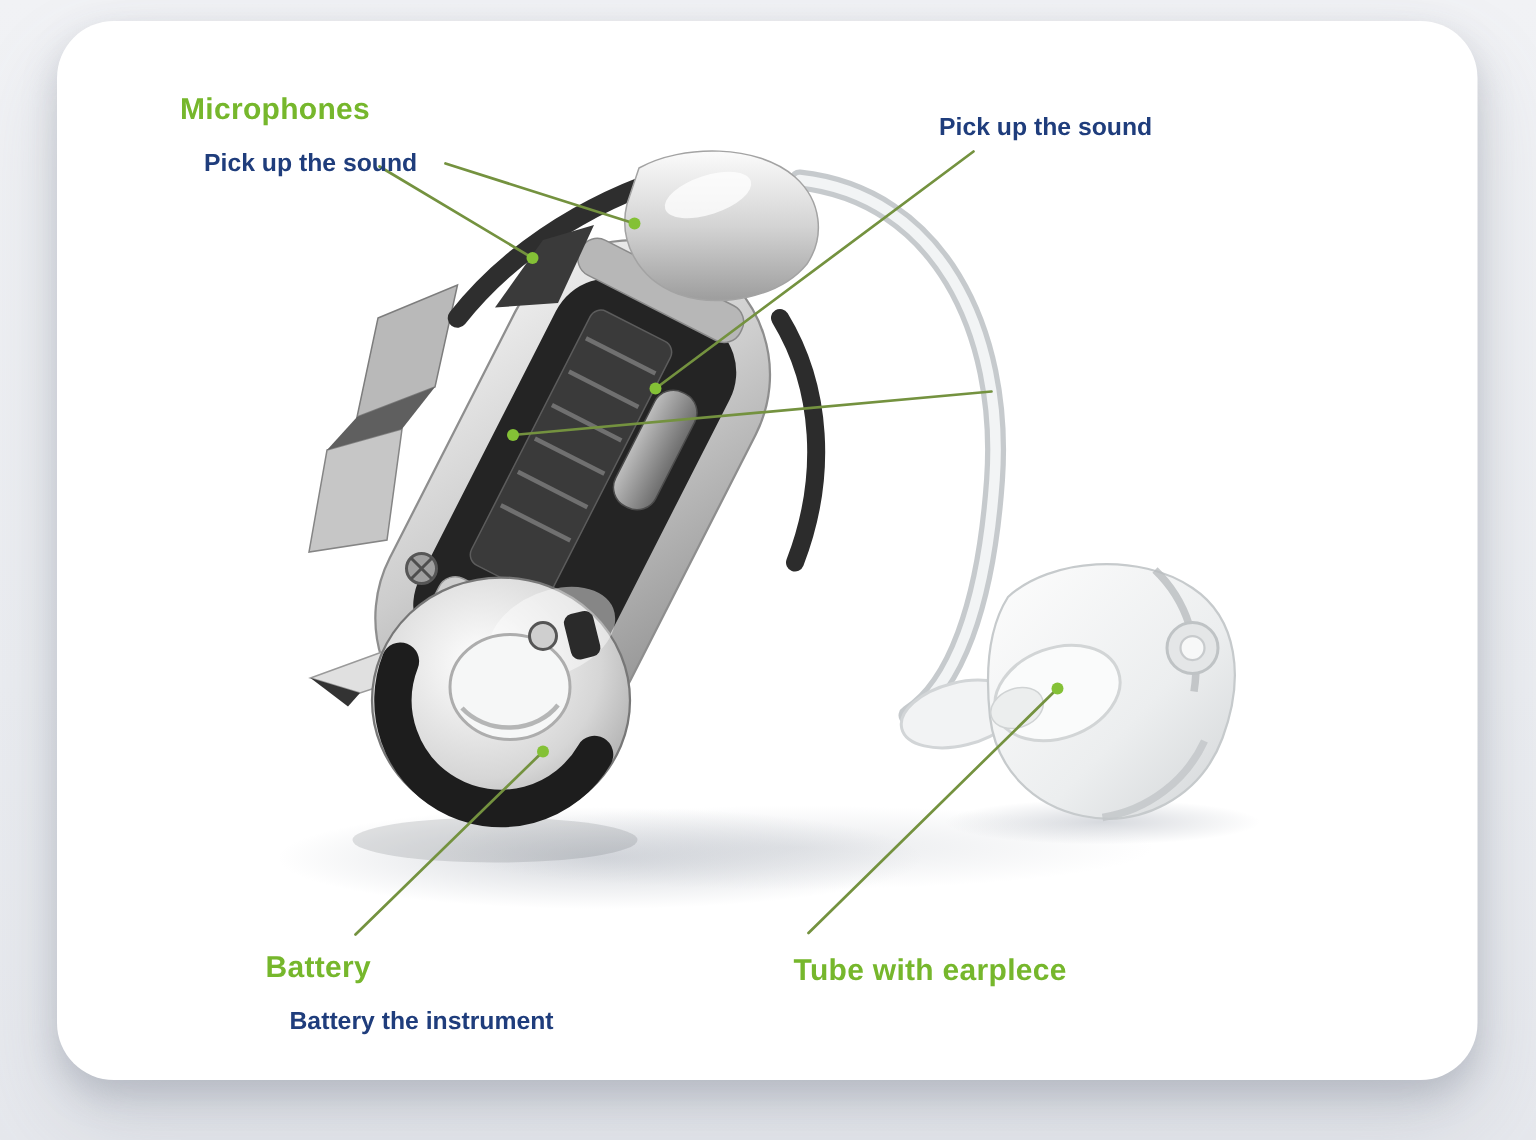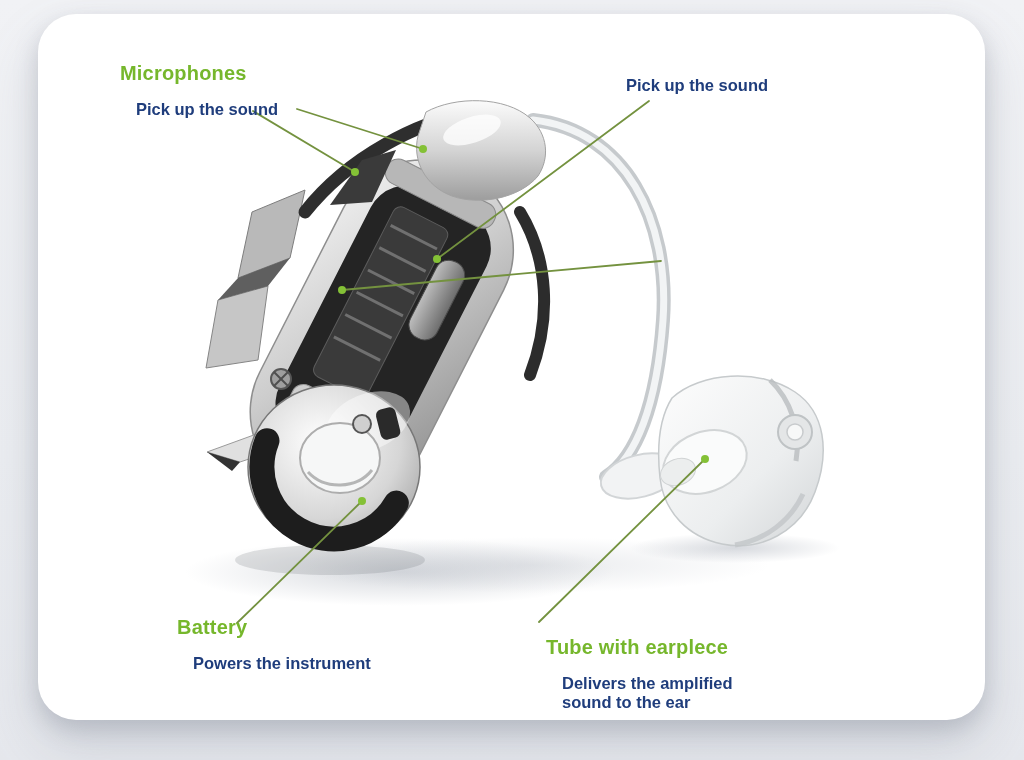--- a/index.html
+++ b/index.html
@@ -28,22 +28,22 @@
     color:var(--accent-green);line-height:22px;
   }
   .callout .desc{
     margin:16px;font-size:16.5px;font-weight:bold;color:var(--navy);
     line-height:19px;white-space:pre-line;
   }
   .callout.centered{text-align:left;}
   #co-microphones{left:120px;top:62px;width:225px;}
   #co-receiver{left:610px;top:60px;width:225px;}
   #co-minichip{left:668px;top:241px;width:190px;}
-  #co-battery{left:177px;top:616px;width:230px;}
-  #co-tube{left:546px;top:636px;width:210px;}
+  #co-battery{left:177px;top:634px;width:230px;}
+  #co-tube{left:529px;top:636px;width:210px;}
 </style>
 </head>
 <body>
 
 <div class="card"></div>
 
 <svg class="stage" viewBox="0 0 1024 760" xmlns="http://www.w3.org/2000/svg">
   <defs>
     <linearGradient id="silver" x1="0" y1="0" x2="1" y2="1">
       <stop offset="0" stop-color="#f4f4f4"></stop>
@@ -184,20 +184,18 @@
 
 <div class="callout centered" id="co-receiver">
   <p class="desc">Pick up the sound</p>
 </div>
 
 <div class="callout" id="co-minichip">
 </div>
 
 <div class="callout" id="co-battery">
   <h3 class="title">Battery</h3>
-  <p class="desc">Powers the instrument</p>
+  <p class="desc">Battery the instrument</p>
 </div>
 
 <div class="callout" id="co-tube">
   <h3 class="title">Tube with earplece</h3>
-  <p class="desc">Delivers the amplified
-sound to the ear</p>
 </div>
 
 </body></html>

